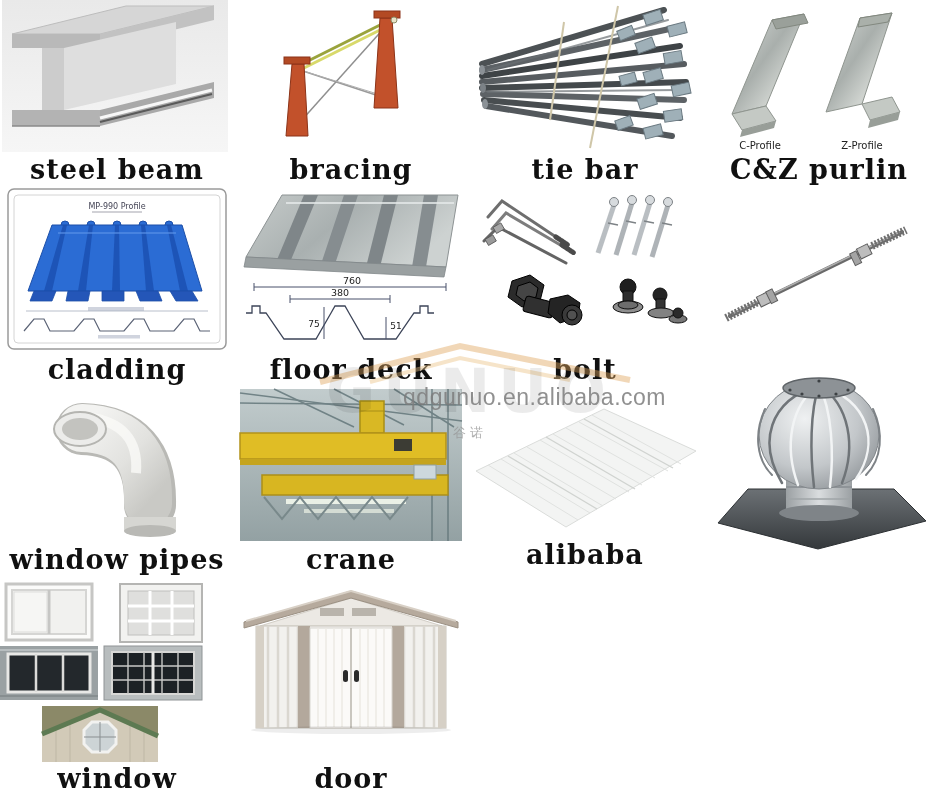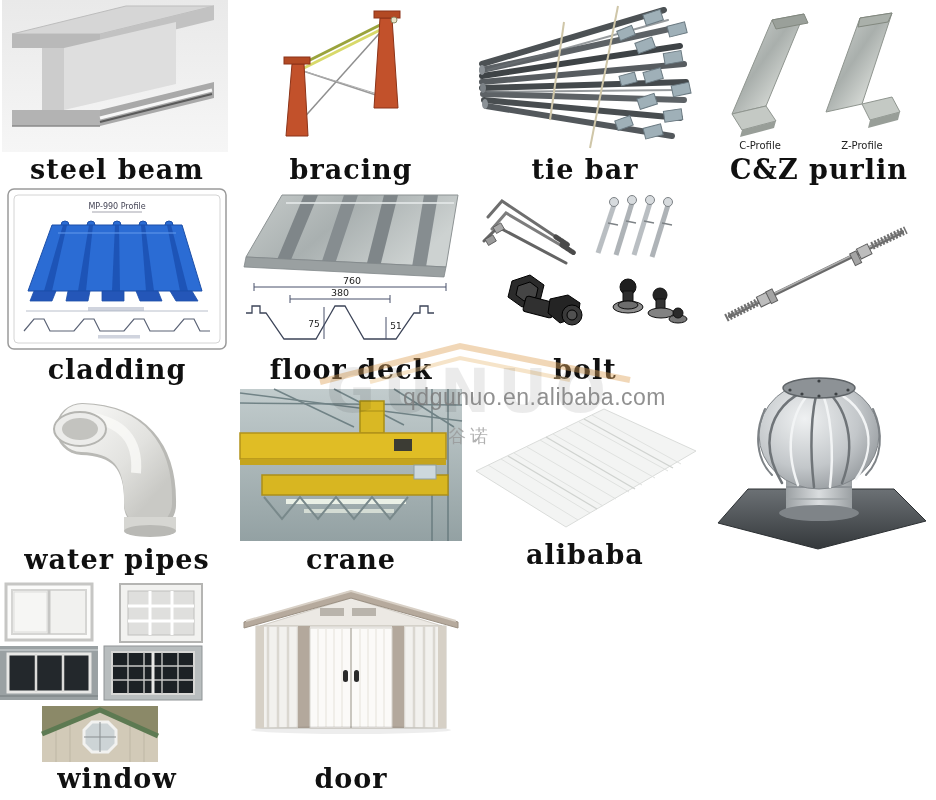--- a/index.html
+++ b/index.html
@@ -14,21 +14,21 @@
   svg{display:block;}
   .svgtxt{font-family:"DejaVu Sans","Liberation Sans",sans-serif;}
   
   .wm{position:absolute;left:290px;top:336px;width:360px;height:114px;pointer-events:none;z-index:5;}
   .wm-logo{position:absolute;left:0;top:20px;width:100%;text-align:center;
            font-family:"DejaVu Sans",sans-serif;font-weight:700;font-size:60px;letter-spacing:8px;
            color:rgba(0,0,0,0.08);}
   .wm-url{position:absolute;left:16px;top:48px;width:100%;text-align:right;
           font-family:"Liberation Sans",sans-serif;font-size:23px;color:rgba(125,125,125,0.85);letter-spacing:0.5px;}
   .wm-cn{position:absolute;left:0;top:88px;width:100%;text-align:center;
-         font-family:Liberation Sans, sans-serif;font-size:18px;color:rgba(150,150,150,0.75);letter-spacing:4px;}
+         font-family:Liberation Sans, sans-serif;font-size:13px;color:rgba(150,150,150,0.75);letter-spacing:4px;}
   .wm-roof{position:absolute;left:0;top:0;}
 </style>
 </head>
 <body>
 
 <div class="page">
 
   <div class="cell">
     <div class="imgwrap">
       <svg width="234" height="156" viewBox="0 0 234 156">
@@ -297,21 +297,21 @@
         </defs>
         <path d="M82,42 Q152,44 150,118" fill="none" stroke="#b9b9b5" stroke-width="52" stroke-linecap="round"></path>
         <path d="M82,41 Q150,43 148,116" fill="none" stroke="url(#wp-g)" stroke-width="48" stroke-linecap="round"></path>
         <path d="M86,30 Q140,36 136,86" fill="none" stroke="#fafaf8" stroke-width="10" opacity="0.8"></path>
         <ellipse cx="80" cy="42" rx="26" ry="17" fill="#ececea" stroke="#b5b5b1" stroke-width="2"></ellipse>
         <ellipse cx="80" cy="42" rx="18" ry="11" fill="#c3c3bf"></ellipse>
         <path d="M124,130 h52 v14 h-52 z" fill="#d6d6d2"></path>
         <ellipse cx="150" cy="144" rx="26" ry="6" fill="#b9b9b5"></ellipse>
       </svg>
     </div>
-    <div class="label">water pipes</div>
+    <div class="label">window pipes</div>
   </div>
 
   <div class="cell">
     <div class="imgwrap">
       <svg width="234" height="158" viewBox="0 0 234 158">
         <defs>
           <linearGradient id="cr-bg" x1="0" y1="0" x2="0" y2="1">
             <stop offset="0" stop-color="#c2cccd"></stop>
               <stop offset="1" stop-color="#93a1a3"></stop>
           </linearGradient>

